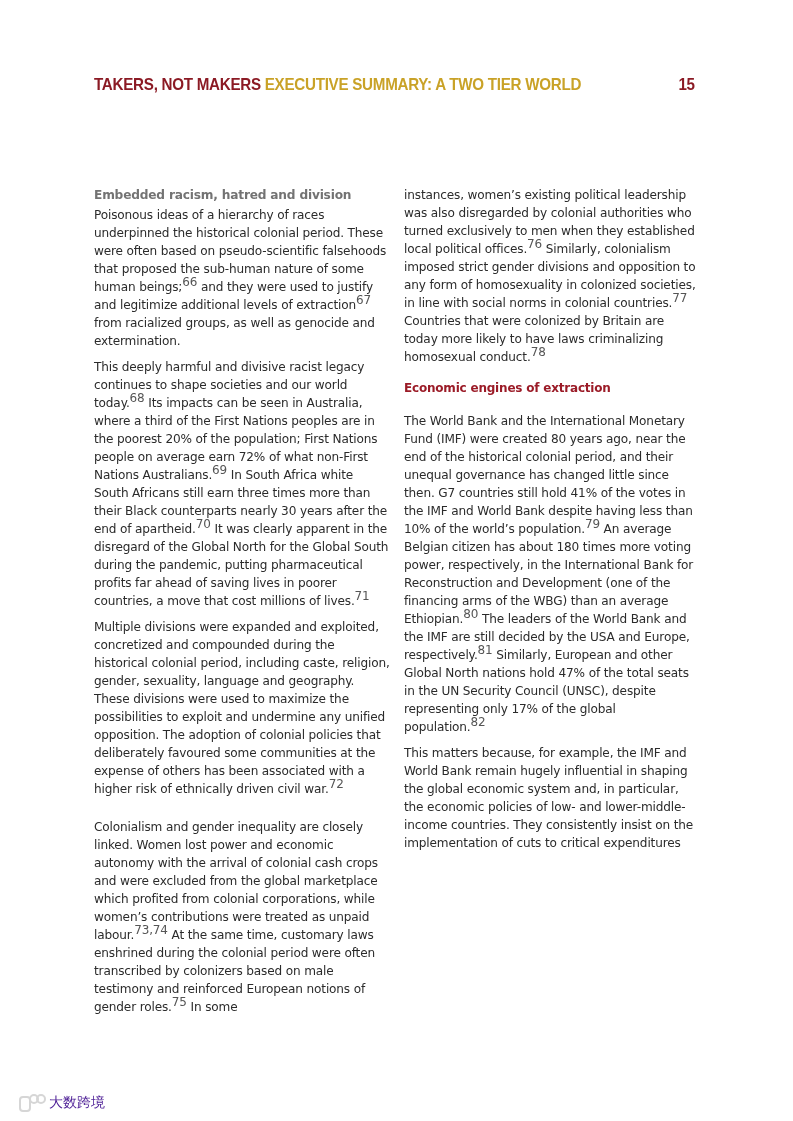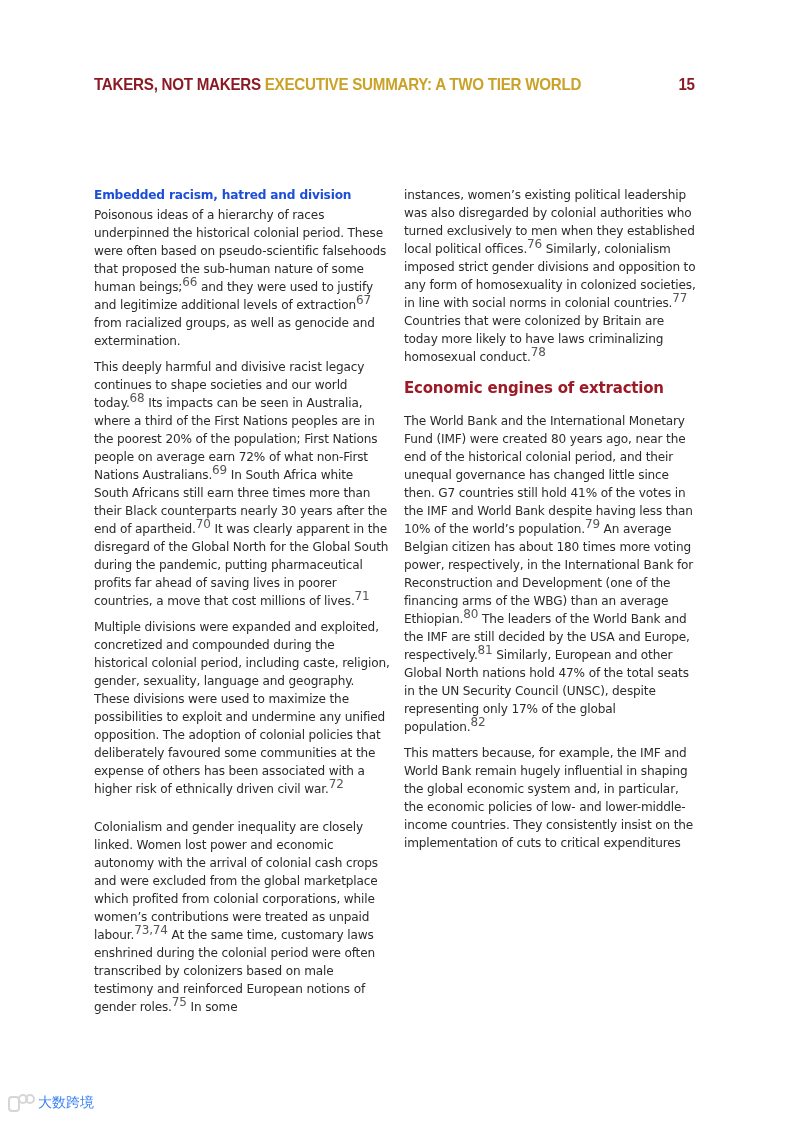--- a/index.html
+++ b/index.html
@@ -44,50 +44,50 @@
       line-height: 18px;
       letter-spacing: -0.15px;
     }
     .col.left { left: 94px; }
     .col.right { left: 404px; top: 186px; }
 
     h3.sub {
       margin: 0 0 2px 0;
       font-size: 12.2px;
       font-weight: bold;
-      color: #1d4ed8;
+      color: #737373;
       line-height: 18px;
       letter-spacing: -0.2px;
     }
     h2.sec {
       margin: 12px 0 2px 0;
-      font-size: 15px;
+      font-size: 12px;
       font-weight: bold;
       color: #9b1b27;
       line-height: 20px;
       letter-spacing: -0.2px;
     }
     p {
       margin: 0 0 8px 0;
     }
     .gap { height: 12px; }
     sup {
       font-size: 12px;
       line-height: 0;
       vertical-align: 5px;
       color: #555;
     }
     .watermark {
       position: absolute;
-      left: 8px;
+      left: 19px;
       top: 1094px;
       display: flex;
       align-items: center;
       gap: 4px;
-      color: #3b82f6;
+      color: #4c1d95;
       font-size: 14px;
       font-family: "DejaVu Sans", sans-serif;
     }
     .watermark .logo {
       width: 26px;
       height: 18px;
       position: relative;
     }
     .watermark .logo span {
       position: absolute;

